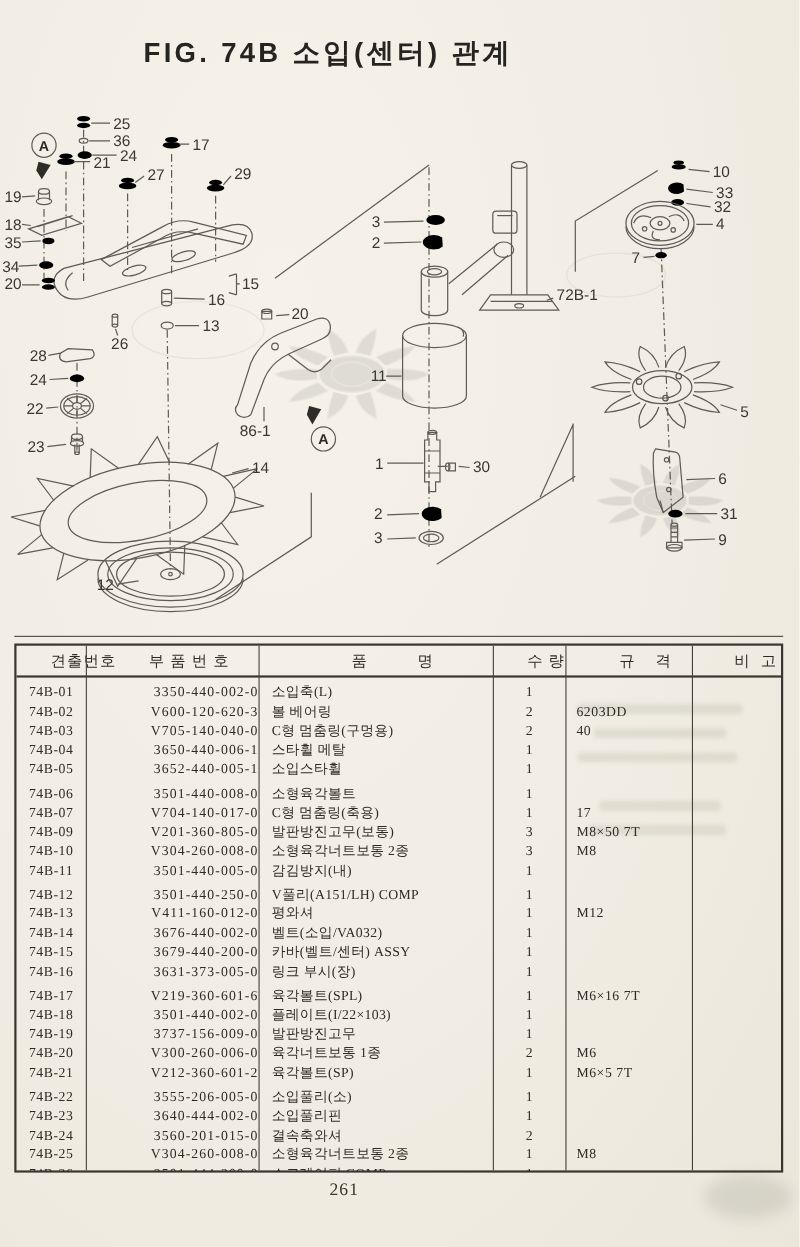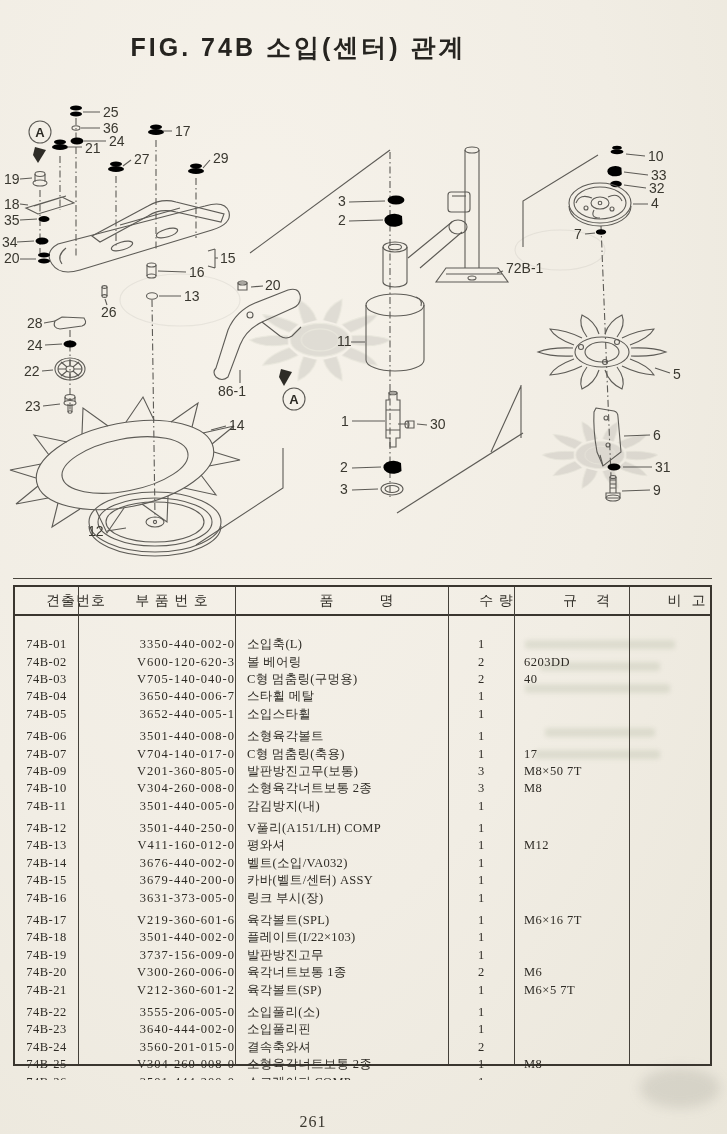--- a/index.html
+++ b/index.html
@@ -21,32 +21,32 @@
   .solid{fill:#2e2c27;stroke:none;}
   .ghost{opacity:0.09;}
   .ghost *{stroke:#7d8a6d;}
   
   .tbl-topline{position:absolute;left:13px;top:578px;width:699px;height:1px;background:#4a463e;}
   .tbl{position:absolute;left:13px;top:585px;width:699px;height:481px;border:2px solid #3a362f;
        box-sizing:border-box;color:#2e2b25;}
   .thead{display:grid;grid-template-columns:63px 157px 213px 66px 115px 85px;height:27px;
          align-items:center;border-bottom:2px solid #3a362f;font-size:14px;}
   .thead span{text-align:center;white-space:pre;letter-spacing:1px;padding-left:31px;}
-  .tbody{height:446px;overflow:hidden;padding-top:18px;}
+  .tbody{height:446px;overflow:hidden;padding-top:3px;}
   .tgroup{padding:2px 0 3px 0;}
   .trow{display:grid;grid-template-columns:63px 157px 213px 66px 115px 85px;height:17.4px;
         align-items:center;font-size:12.5px;}
   .c-no{text-align:center;letter-spacing:0.5px;}
   .c-part{text-align:right;letter-spacing:1px;}
   .c-name{padding-left:12px;letter-spacing:0.3px;}
   .c-qty{text-align:center;}
   .c-spec{padding-left:10px;letter-spacing:0.5px;}
   .vline{position:absolute;top:0;bottom:0;width:1px;background:#45413a;}
   
-  .page-number{position:absolute;left:283px;top:1113px;width:60px;text-align:center;
+  .page-number{position:absolute;left:283px;top:1073px;width:60px;text-align:center;
                font-size:16px;color:#3a372f;letter-spacing:1px;}
   .bleed{position:absolute;background:rgba(150,162,132,0.20);filter:blur(2px);border-radius:3px;}
   .smudge{position:absolute;background:rgba(120,122,110,0.18);filter:blur(6px);border-radius:50%;}
 </style>
 </head>
 <body>
 
 <div class="page">
 
   <div class="bleed" style="left:525px;top:640px;width:150px;height:9px"></div>
@@ -388,21 +388,21 @@
           <div class="trow">
       <span class="c-no">74B-03</span>
       <span class="c-part">V705-140-040-0</span>
       <span class="c-name">C형 멈춤링(구멍용)</span>
       <span class="c-qty">2</span>
       <span class="c-spec">40</span>
       <span class="c-note"></span>
     </div>
           <div class="trow">
       <span class="c-no">74B-04</span>
-      <span class="c-part">3650-440-006-7</span>
+      <span class="c-part">3650-440-006-1</span>
       <span class="c-name">스타휠 메탈</span>
       <span class="c-qty">1</span>
       <span class="c-spec"></span>
       <span class="c-note"></span>
     </div>
           <div class="trow">
       <span class="c-no">74B-05</span>
       <span class="c-part">3652-440-005-1</span>
       <span class="c-name">소입스타휠</span>
       <span class="c-qty">1</span>

